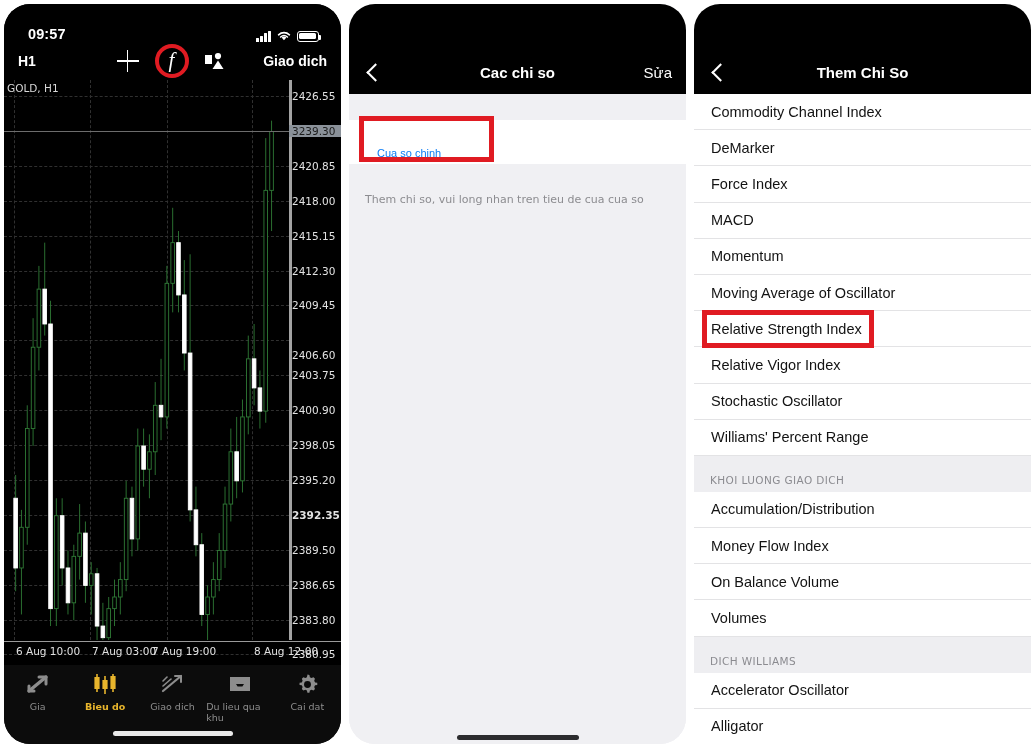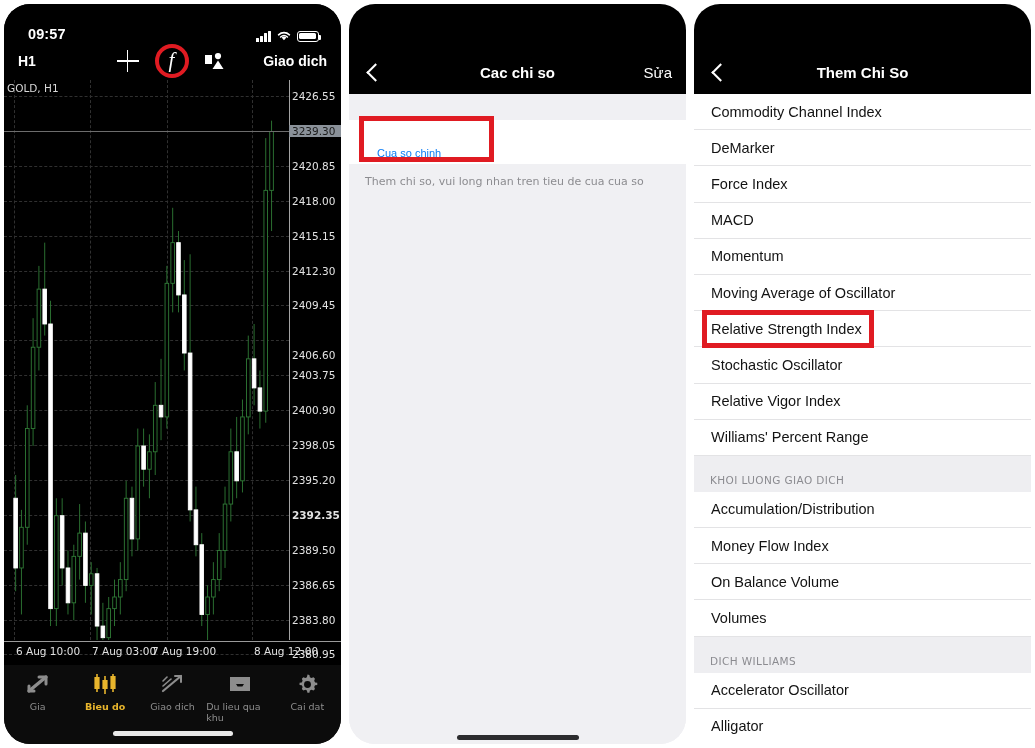--- a/index.html
+++ b/index.html
@@ -100,21 +100,21 @@
     overflow: hidden;
   }
   .chart-symbol {
     position: absolute; left: 3px; top: 2px;
     color: #d9d9d9; font-size: 10.5px; z-index: 6;
     font-family: "DejaVu Sans", sans-serif;
   }
   .price-axis {
     position: absolute; right: 0; top: 0; bottom: 25px;
     width: 52px; z-index: 5;
-    border-left: 1px solid #a3a3a3;
+    border-left: 3px solid #a3a3a3;
   }
   .price-tick {
     position: absolute; right: 0; width: 52px;
     color: #e2e2e2; font-size: 10.5px;
     font-family: "DejaVu Sans", sans-serif;
     padding-left: 3px; transform: translateY(-50%);
     white-space: nowrap;
   }
   .price-tick.cur { background:#8a9199; color:#1b1b1b; }
   .time-axis {
@@ -174,21 +174,21 @@
 
   
   .mid-body { background:#f0f0f3; height: 658px; position:relative; }
   .mid-gap { height: 26px; background:#f0f0f3; }
   .mid-section-row {
     height: 44px; background:#fff; display:flex; align-items:center;
     padding: 0 16px;
   }
   .mid-section-title { color:#0a7cf5; font-size:11px;margin-top:28px; }
   .mid-hint {
-    padding: 11px 16px 0; color:#8c8c90; font-size:11px;
+    padding: 29px 16px 0; color:#8c8c90; font-size:11px;
     font-family:"DejaVu Sans",sans-serif;
   }
   .redbox-mid {
     position:absolute; left:10px; top:22px;
     width:135px; height:46px;
     border:5px solid #e01b22; background:#fff; z-index:3;
     display:flex; align-items:center; padding-left:13px;
   }
   .home-ind-dark {
     position:absolute; bottom:12px; left:50%; transform:translateX(-50%);
@@ -510,24 +510,24 @@
           <div class="list-row">
             <span class="txt">Momentum</span>
           </div>
           <div class="list-row">
             <span class="txt">Moving Average of Oscillator</span>
           </div>
           <div class="list-row">
             <span class="txt">Relative Strength Index</span>
           </div>
           <div class="list-row">
+            <span class="txt">Relative Vigor Index</span>
+          </div>
+          <div class="list-row">
             <span class="txt">Stochastic Oscillator</span>
-          </div>
-          <div class="list-row">
-            <span class="txt">Relative Vigor Index</span>
           </div>
           <div class="list-row">
             <span class="txt">Williams' Percent Range</span>
           </div>
           <div class="list-header">KHOI LUONG GIAO DICH</div>
           <div class="list-row">
             <span class="txt">Accumulation/Distribution</span>
           </div>
           <div class="list-row">
             <span class="txt">Money Flow Index</span>

